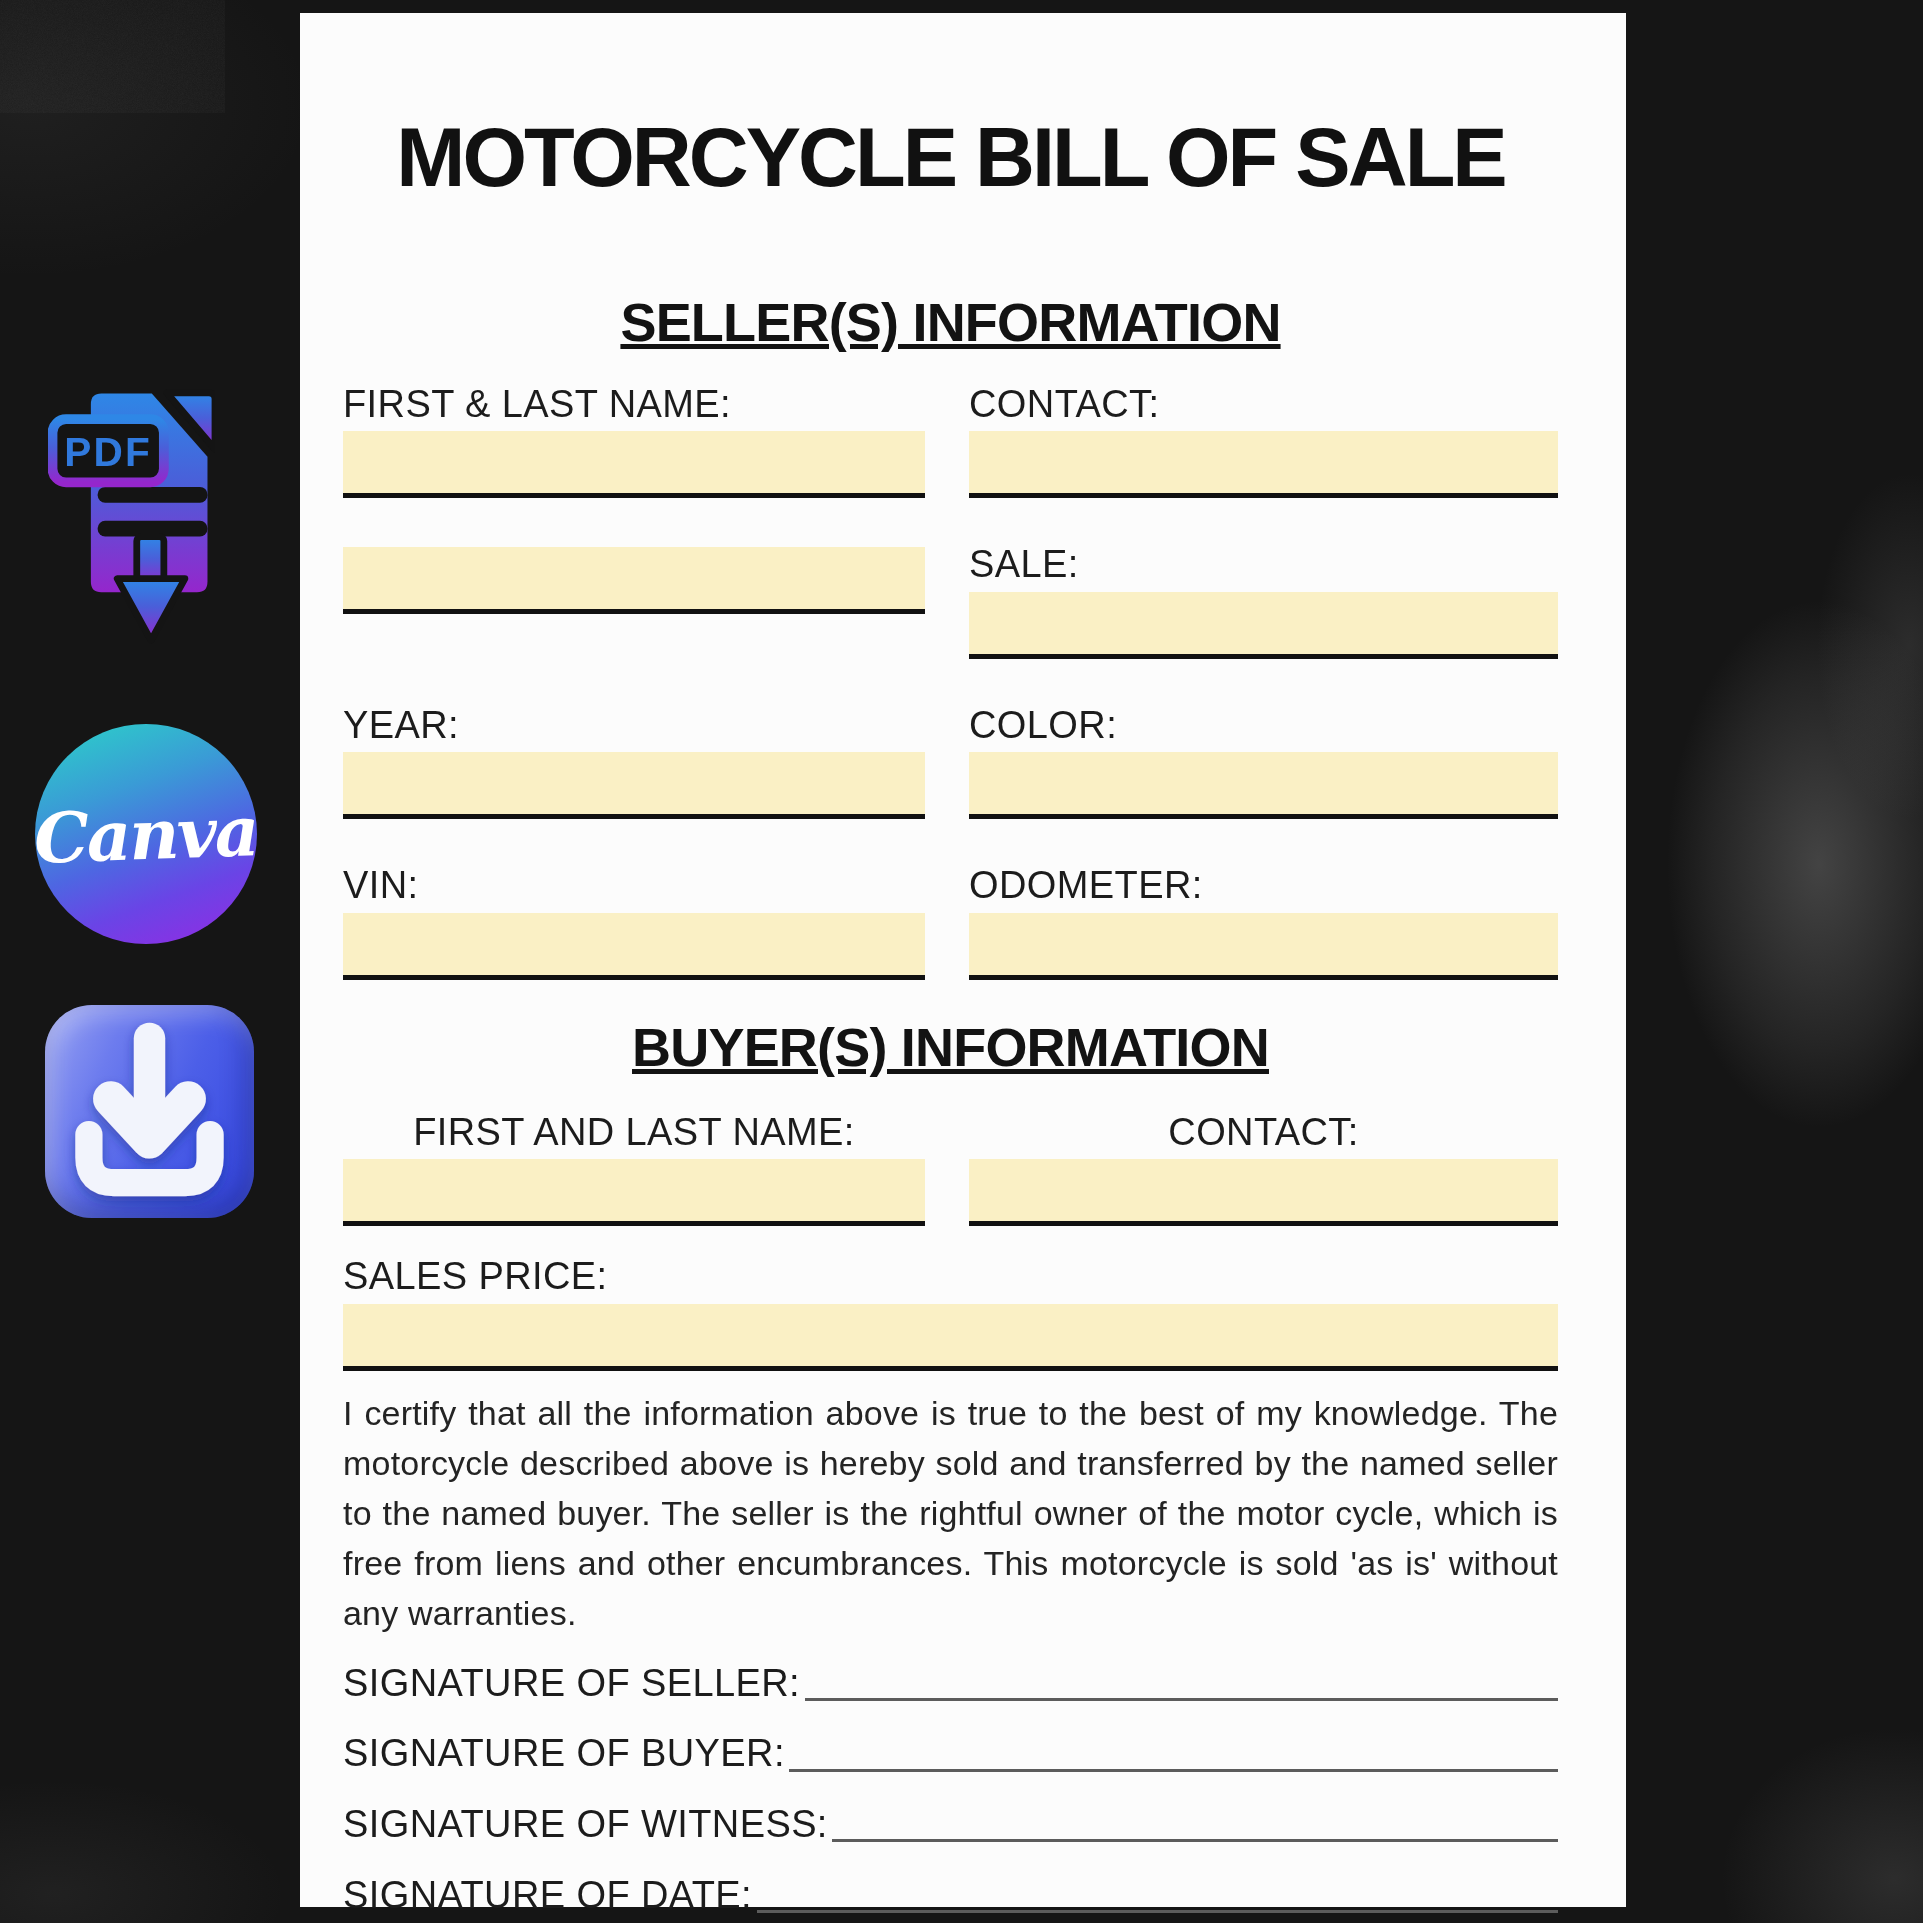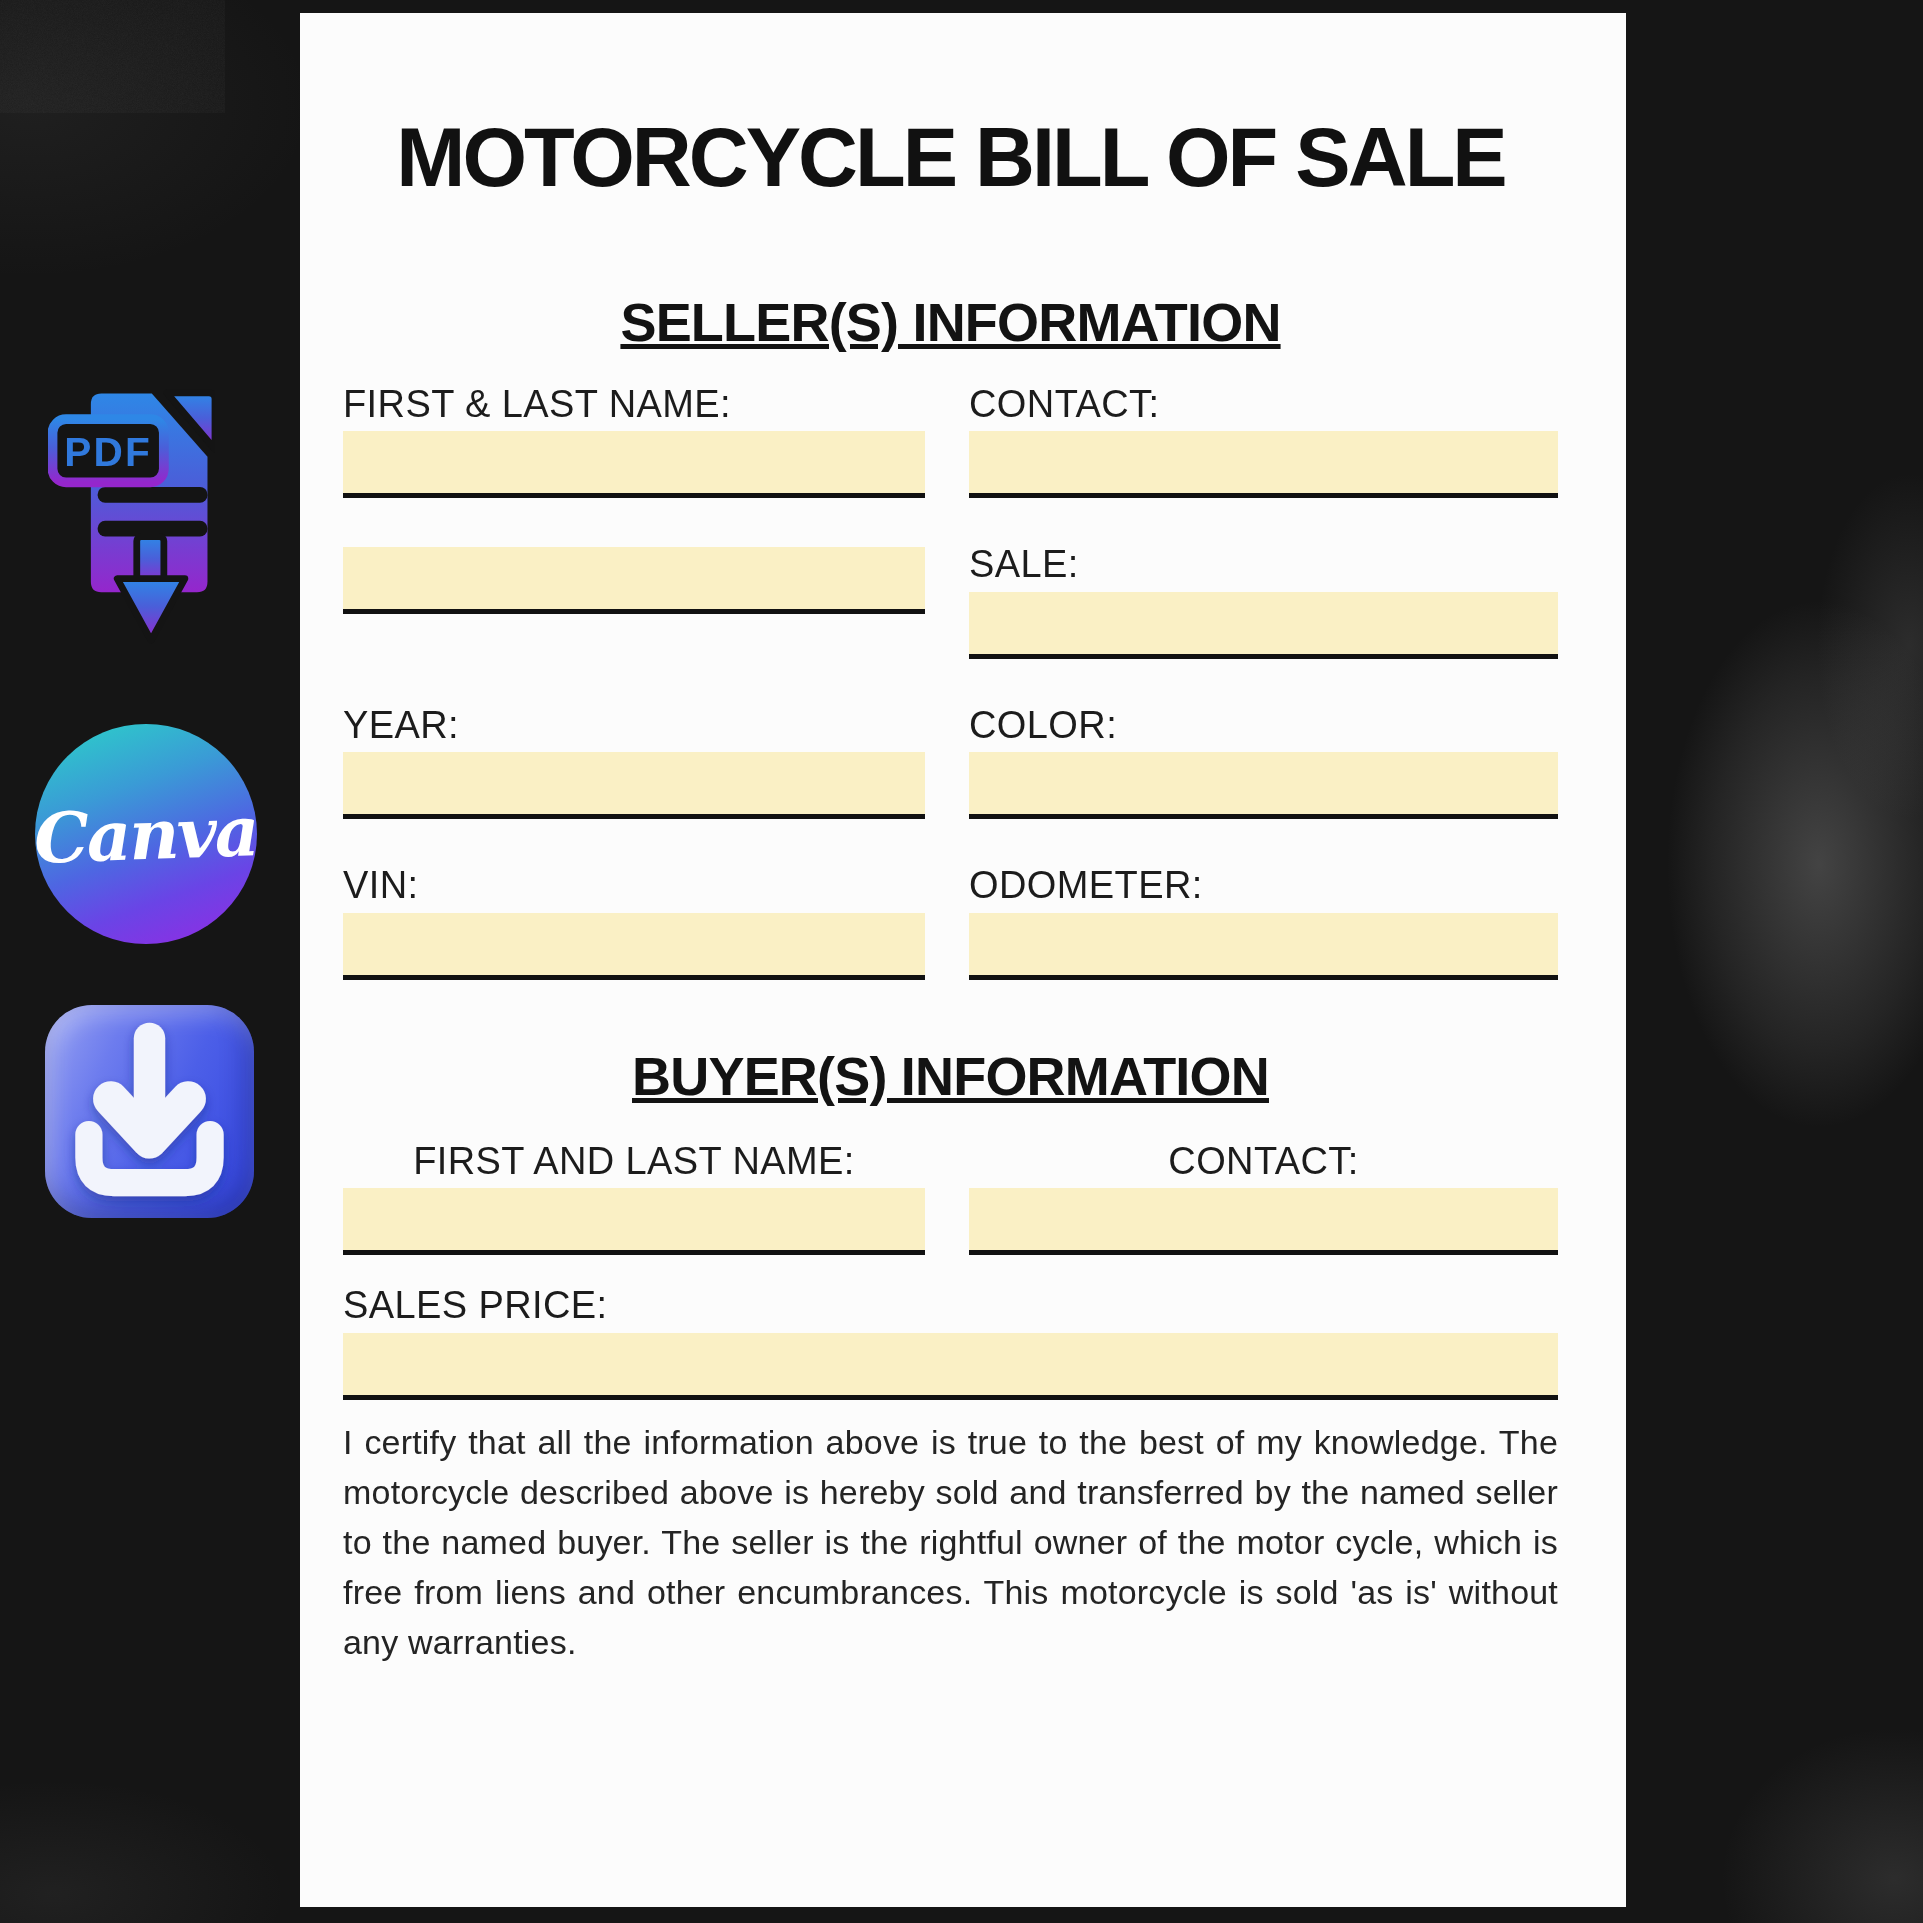--- a/index.html
+++ b/index.html
@@ -59,21 +59,21 @@
     margin: 0;
     text-align: center;
     font-size: 54px;
     line-height: 1.15;
     font-weight: 800;
     letter-spacing: -0.8px;
     color: #131313;
     text-decoration: underline;
   }
   .seller-heading { margin-top: 92px; }
-  .buyer-heading  { margin-top: 65px; }
+  .buyer-heading  { margin-top: 36px; }
 
   .form-grid {
     display: grid;
     grid-template-columns: 582px 1fr;
     column-gap: 39px;
     row-gap: 26px;
     gap: 44px;
   }
   .seller-grid { margin-top: 29px; }
   .buyer-grid  { margin-top: 32px; text-align: center; }
@@ -277,15 +277,33 @@
     </div>
   </div>
 
   <div class="full-width-block">
     <span class="field-label">SALES PRICE:</span>
     <div class="field-box"></div>
   </div>
 
   <p class="certify-text">I certify that all the information above is true to the best of my knowledge. The motorcycle described above is hereby sold and transferred by the named seller to the named buyer. The seller is the rightful owner of the motor cycle, which is free from liens and other encumbrances. This motorcycle is sold 'as is' without any warranties.</p>
 
+  <div class="signature-section">
+    <div class="sig-row">
+      <span class="sig-label">SIGNATURE OF SELLER:</span>
+      <div class="sig-line"></div>
+    </div>
+    <div class="sig-row">
+      <span class="sig-label">SIGNATURE OF BUYER:</span>
+      <div class="sig-line"></div>
+    </div>
+    <div class="sig-row">
+      <span class="sig-label">SIGNATURE OF WITNESS:</span>
+      <div class="sig-line"></div>
+    </div>
+    <div class="sig-row">
+      <span class="sig-label">SIGNATURE OF DATE:</span>
+      <div class="sig-line"></div>
+    </div>
+  </div>
 
 </div>
 
 
 </body></html>

